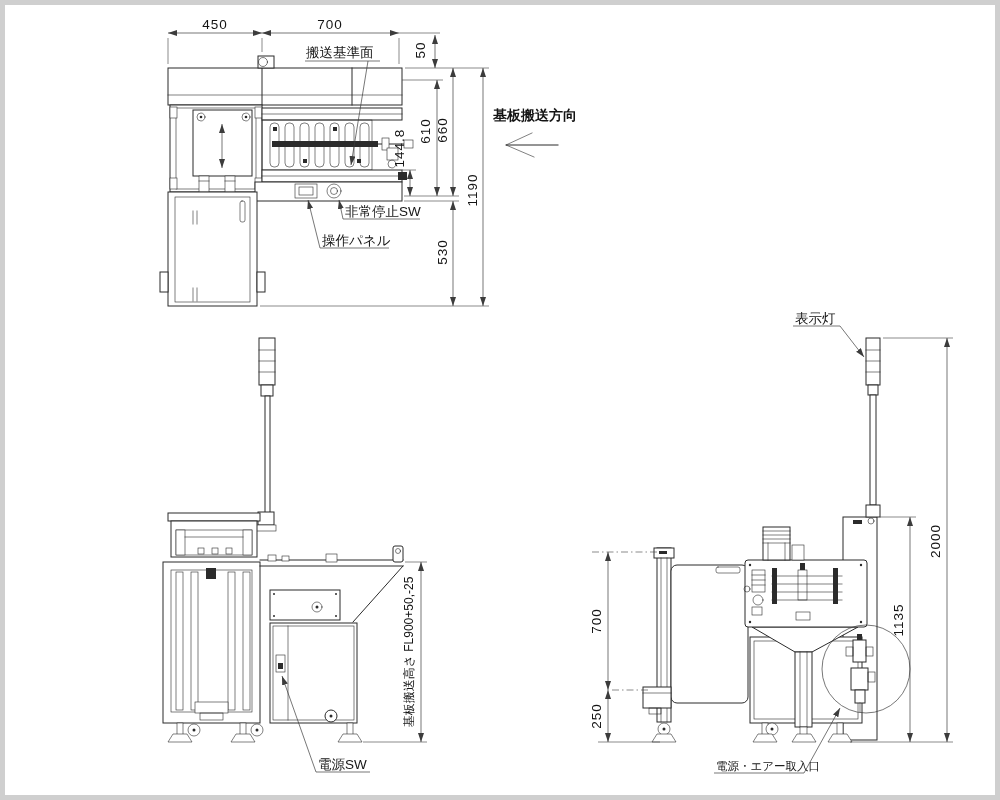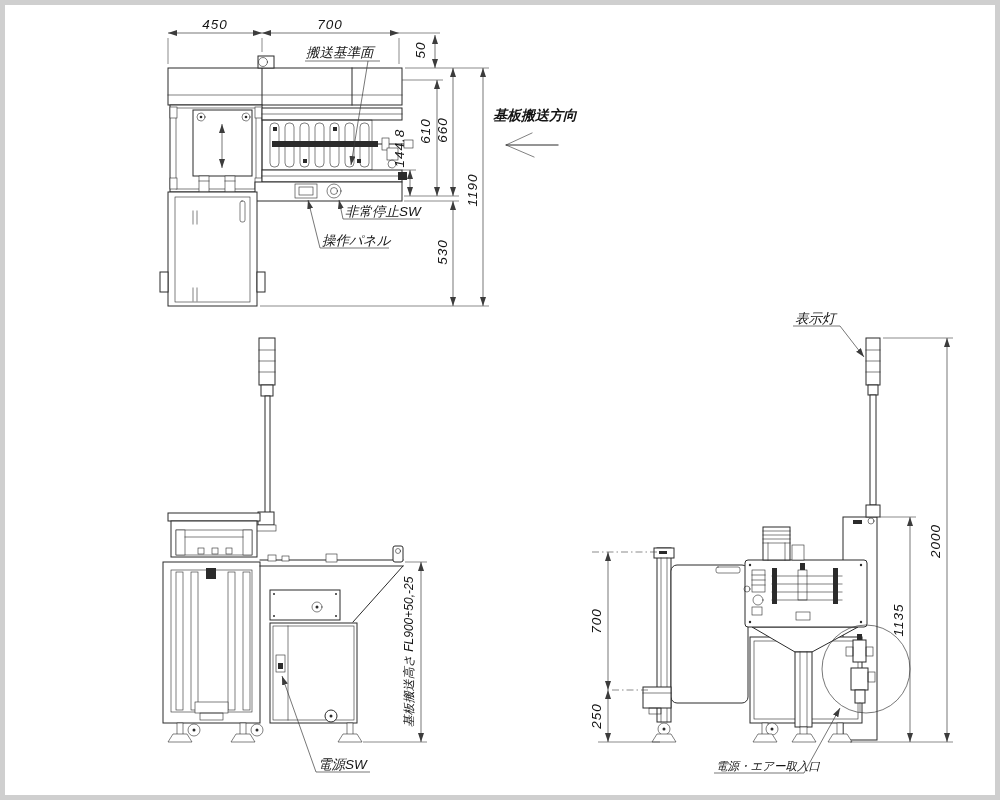--- a/index.html
+++ b/index.html
@@ -1,16 +1,16 @@
 <!DOCTYPE html>
 <html><head>
 <meta charset="utf-8">
 <style>
   html,body{margin:0;padding:0;background:#cfcfcf;}
-  #stage{position:relative;width:859px;height:800px;background:#cfcfcf;font-style:italic;}
+  #stage{position:relative;width:859px;height:800px;background:#cfcfcf;}
   #stage svg{position:absolute;left:0;top:0;}
   .ln{fill:none;stroke:#2b2b2b;stroke-width:1;stroke-linecap:square;}
   .tn{fill:none;stroke:#2b2b2b;stroke-width:.6;stroke-linecap:square;}
   .wh{fill:#ffffff;stroke:#2b2b2b;stroke-width:1;}
   .whtn{fill:#ffffff;stroke:#2b2b2b;stroke-width:.6;}
   .dk{fill:#2b2b2b;stroke:none;}
   .dim{fill:none;stroke:#3c3c3c;stroke-width:.7;}
   .ext{fill:none;stroke:#3c3c3c;stroke-width:.6;}
   .dsh{stroke-dasharray:7 3 1.5 3;}
   text{fill:#141414;font-family:"Liberation Sans","DejaVu Sans",sans-serif;}

